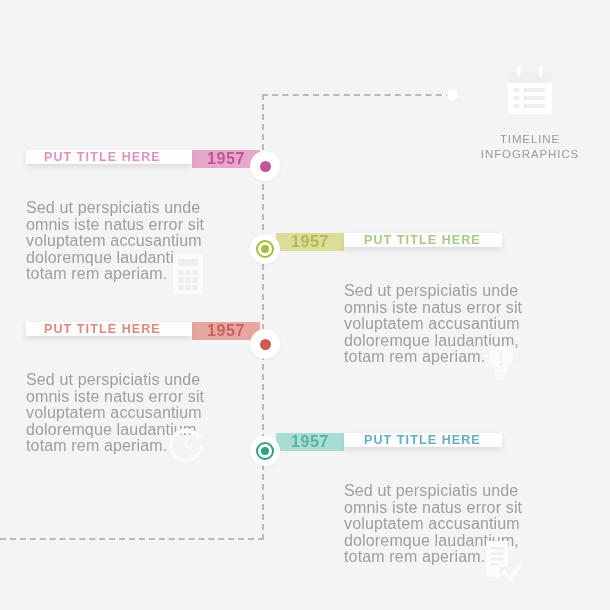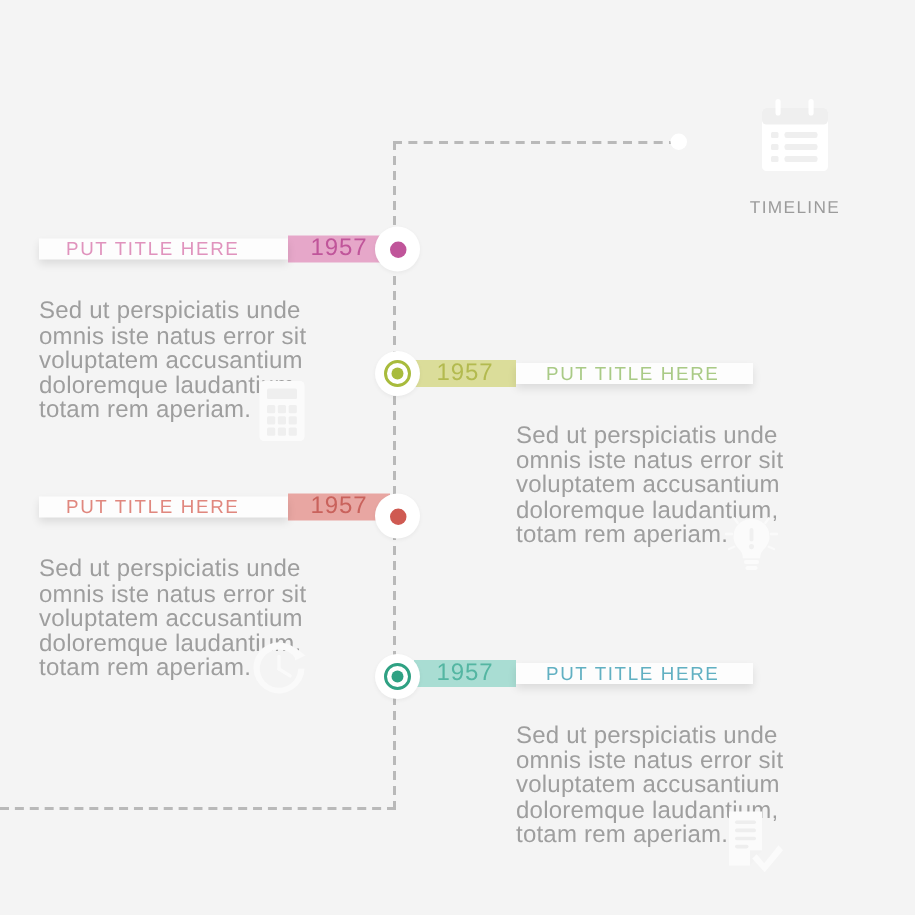--- a/index.html
+++ b/index.html
@@ -83,21 +83,22 @@
   
   .entry {
     position: absolute;
   }
 
   .bar {
     position: absolute;
     top: 0;
     height: 32px;
     display: flex;
-    align-items: center;
+    align-items: flex-start;
+    font-weight: bold;
   }
 
   .title-box {
     background: #fdfdfd;
     display: flex;
     align-items: center;
     box-sizing: border-box;
     box-shadow: 0 3px 6px rgba(0,0,0,0.10);
     position: relative;
     z-index: 3;
@@ -200,20 +201,21 @@
         <rect x="12" y="22" width="5" height="4" rx="1" fill="#efefef"></rect>
         <rect x="21" y="22" width="22" height="4" rx="1.5" fill="#efefef"></rect>
         <rect x="12" y="30" width="5" height="4" rx="1" fill="#efefef"></rect>
         <rect x="21" y="30" width="22" height="4" rx="1.5" fill="#efefef"></rect>
         <rect x="12" y="38" width="5" height="4" rx="1" fill="#efefef"></rect>
         <rect x="21" y="38" width="22" height="4" rx="1.5" fill="#efefef"></rect>
       </svg>
     </div>
     <div class="title">
       <div>TIMELINE</div>
+      <div>INFOGRAPHICS</div>
     </div>
   </div>
 
   <div class="entry left" style="left:26px; top:150px; width:234px;">
     <div class="bar" style="left:0;">
       <div class="title-box">
         <span style="color:#e093bd">PUT TITLE HERE</span>
       </div>
       <div class="year-box" style="background:#e6a7c9">
         <span style="color:#c0559a">1957</span>

